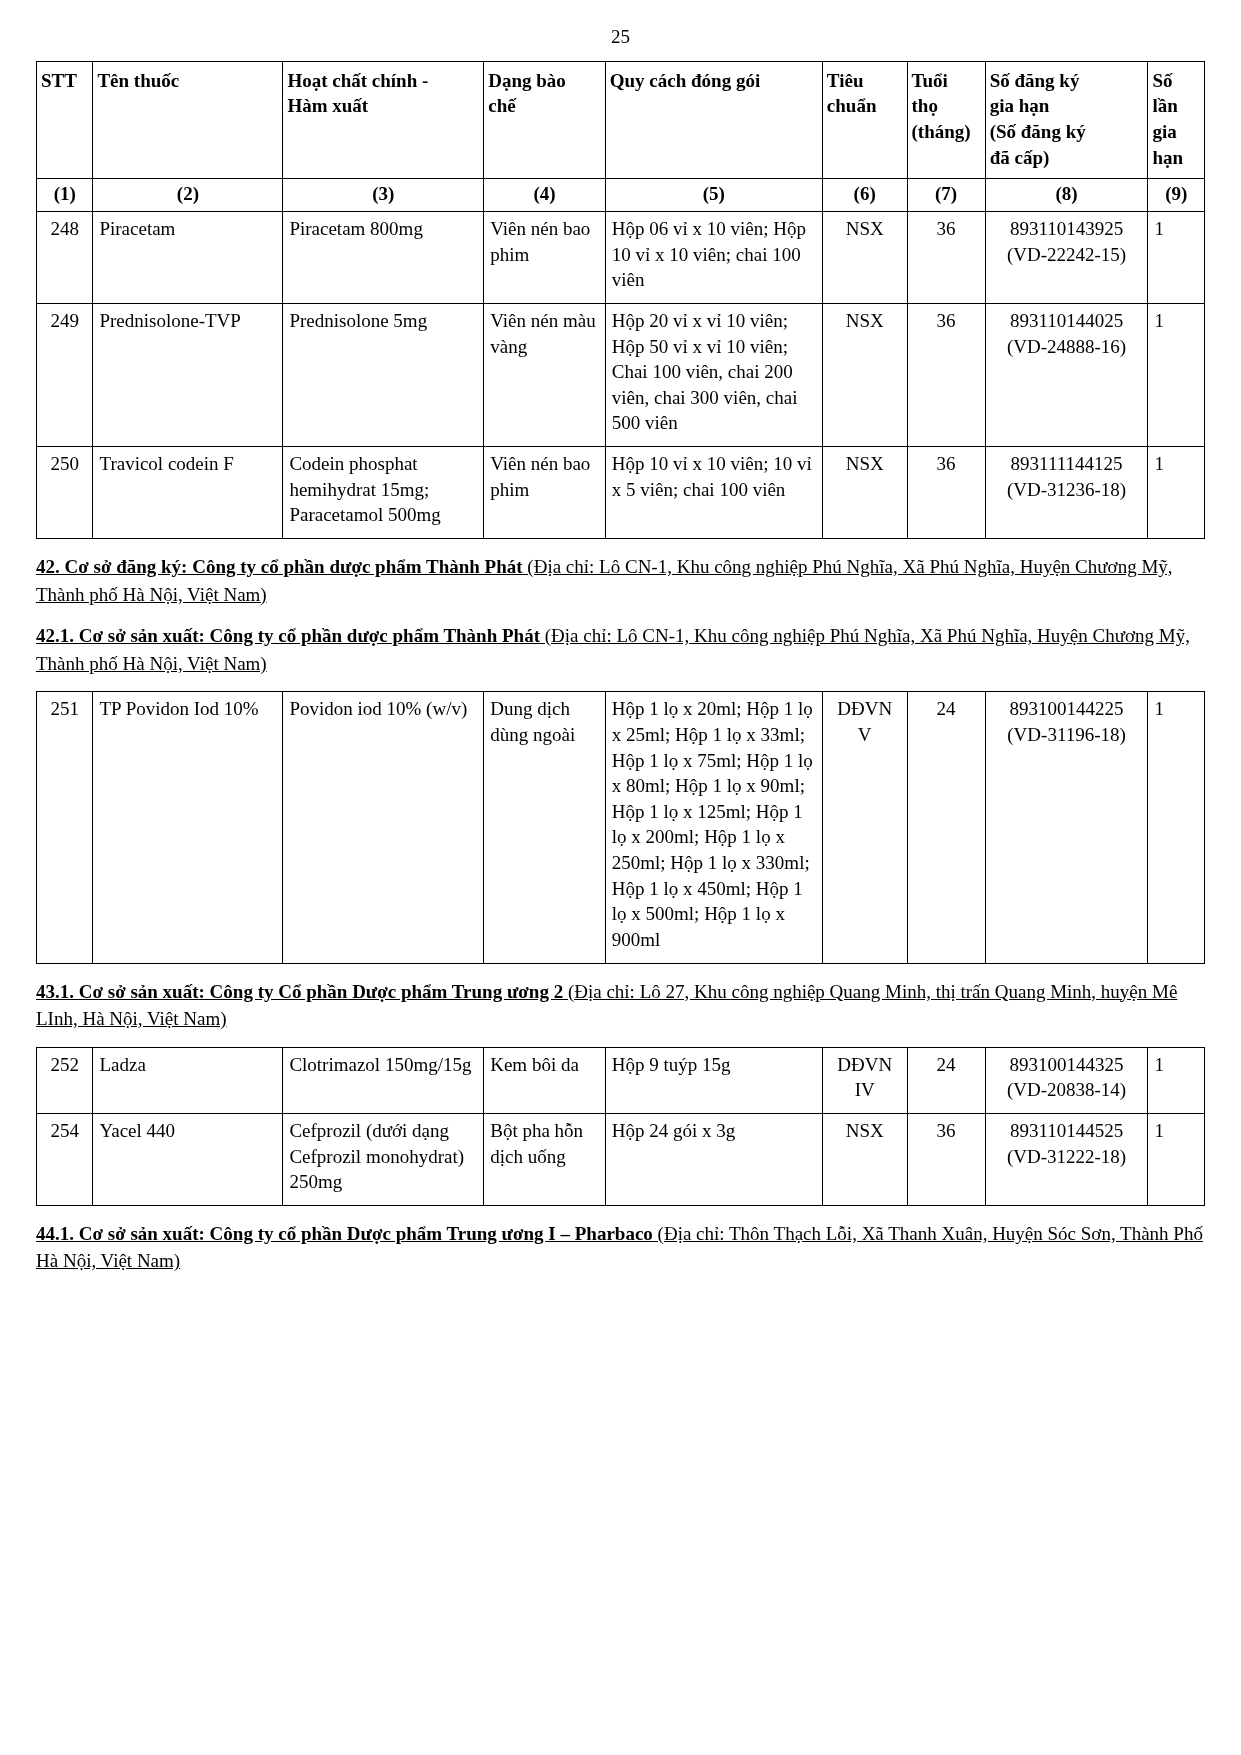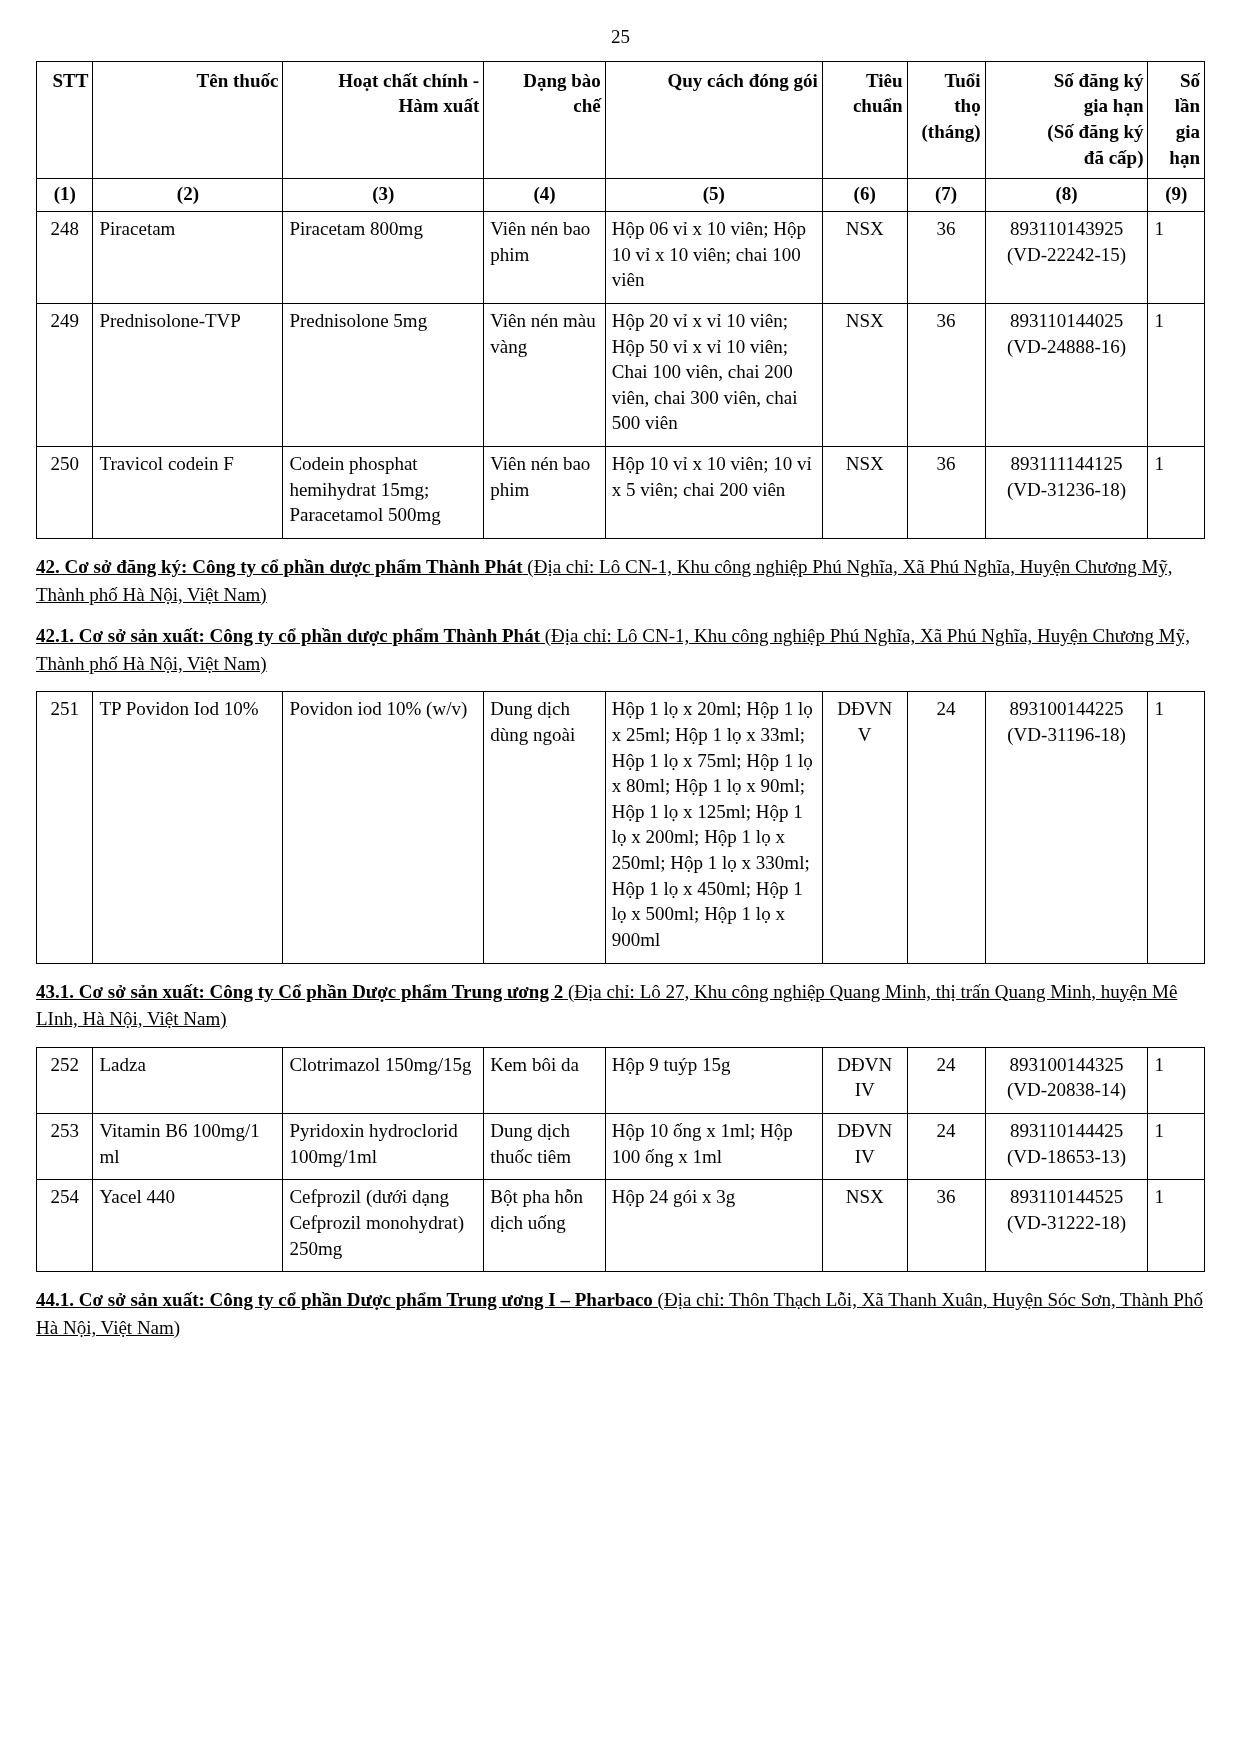--- a/index.html
+++ b/index.html
@@ -34,21 +34,21 @@
     font-size: 19px;
   }
   table.drug-table td, table.drug-table th {
     border: 1.6px solid #000;
     vertical-align: top;
     padding: 4px 6px 10px 6px;
     line-height: 1.35;
     font-weight: normal;
   }
   table.drug-table thead th {
-    text-align: right;
+    text-align: left;
     font-weight: bold;
     padding: 6px 4px 8px 4px;
     vertical-align: top;
   }
   tr.colnum td {
     text-align: center;
     font-weight: bold;
     padding: 2px 4px 4px 4px;
   }
   
@@ -160,21 +160,21 @@
         <td class="center">NSX</td>
         <td class="center">36</td>
         <td class="center">893110144025 (VD-24888-16)</td>
         <td>1</td>
       </tr>
       <tr>
         <td class="stt">250</td>
         <td>Travicol codein F</td>
         <td>Codein phosphat hemihydrat 15mg; Paracetamol 500mg</td>
         <td>Viên nén bao phim</td>
-        <td>Hộp 10 vỉ x 10 viên; 10 vỉ x 5 viên; chai 200 viên</td>
+        <td>Hộp 10 vỉ x 10 viên; 10 vỉ x 5 viên; chai 100 viên</td>
         <td class="center">NSX</td>
         <td class="center">36</td>
         <td class="center">893111144125 (VD-31236-18)</td>
         <td>1</td>
       </tr>
     </tbody>
   </table>
 
   <p class="para"><b>42. Cơ sở đăng ký: Công ty cổ phần dược phẩm Thành Phát</b><span> (Địa chỉ: Lô CN-1, Khu công nghiệp Phú Nghĩa, Xã Phú Nghĩa, Huyện Chương Mỹ, Thành phố Hà Nội, Việt Nam)</span></p>
 
@@ -228,31 +228,20 @@
         <td>Ladza</td>
         <td>Clotrimazol 150mg/15g</td>
         <td>Kem bôi da</td>
         <td>Hộp 9 tuýp 15g</td>
         <td class="center">DĐVN IV</td>
         <td class="center">24</td>
         <td class="center">893100144325 (VD-20838-14)</td>
         <td>1</td>
       </tr>
       <tr>
-        <td class="stt">253</td>
-        <td>Vitamin B6 100mg/1 ml</td>
-        <td>Pyridoxin hydroclorid 100mg/1ml</td>
-        <td>Dung dịch thuốc tiêm</td>
-        <td>Hộp 10 ống x 1ml; Hộp 100 ống x 1ml</td>
-        <td class="center">DĐVN IV</td>
-        <td class="center">24</td>
-        <td class="center">893110144425 (VD-18653-13)</td>
-        <td>1</td>
-      </tr>
-      <tr>
         <td class="stt">254</td>
         <td>Yacel 440</td>
         <td>Cefprozil (dưới dạng Cefprozil monohydrat) 250mg</td>
         <td>Bột pha hỗn dịch uống</td>
         <td>Hộp 24 gói x 3g</td>
         <td class="center">NSX</td>
         <td class="center">36</td>
         <td class="center">893110144525 (VD-31222-18)</td>
         <td>1</td>
       </tr>

